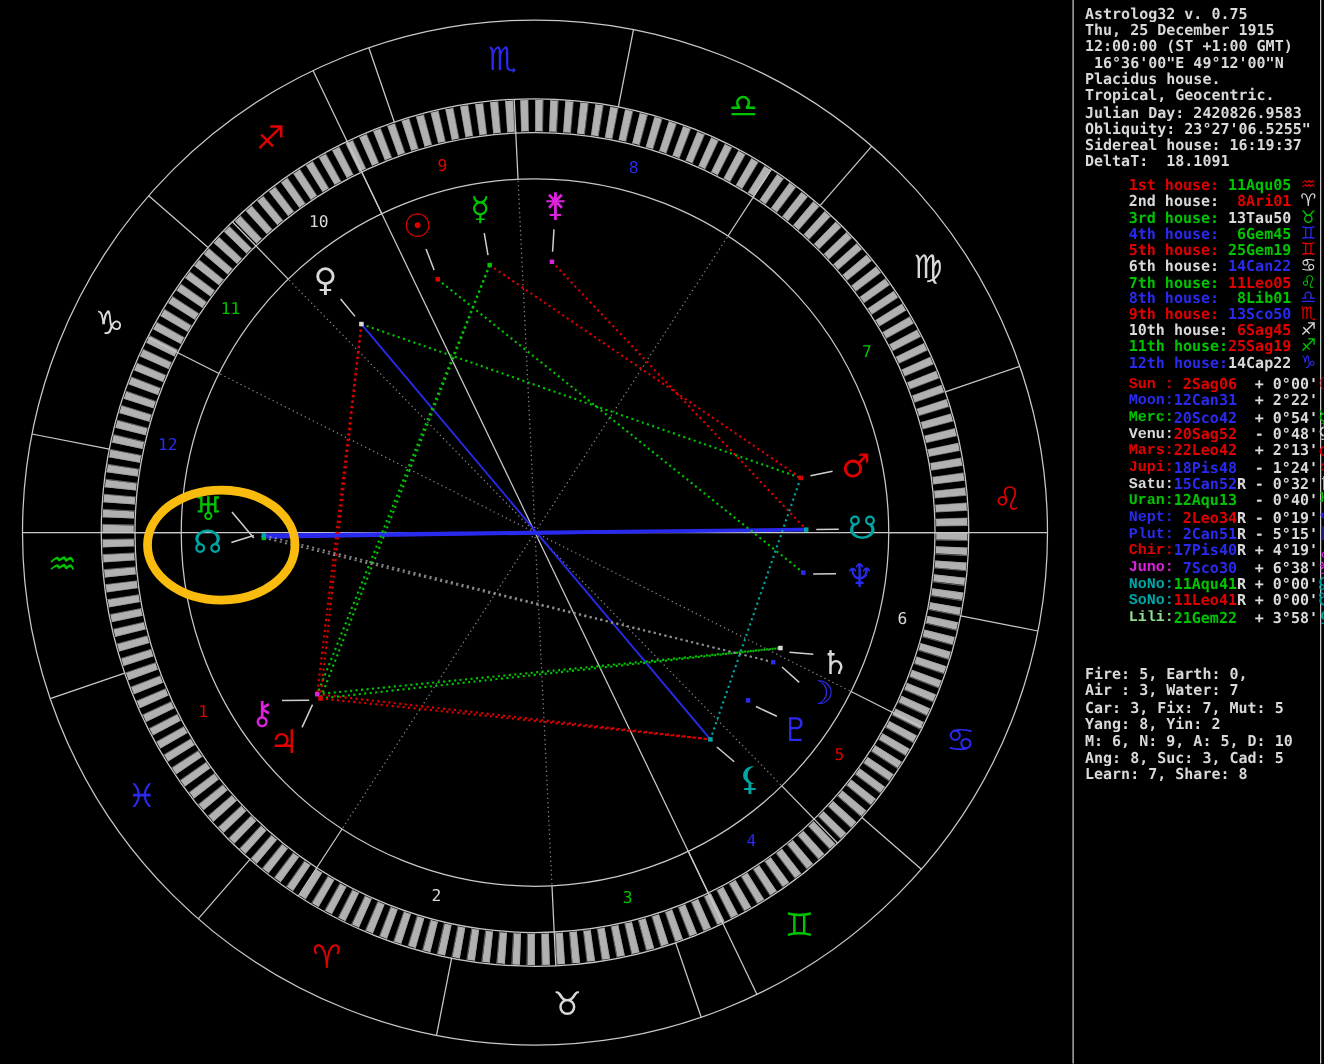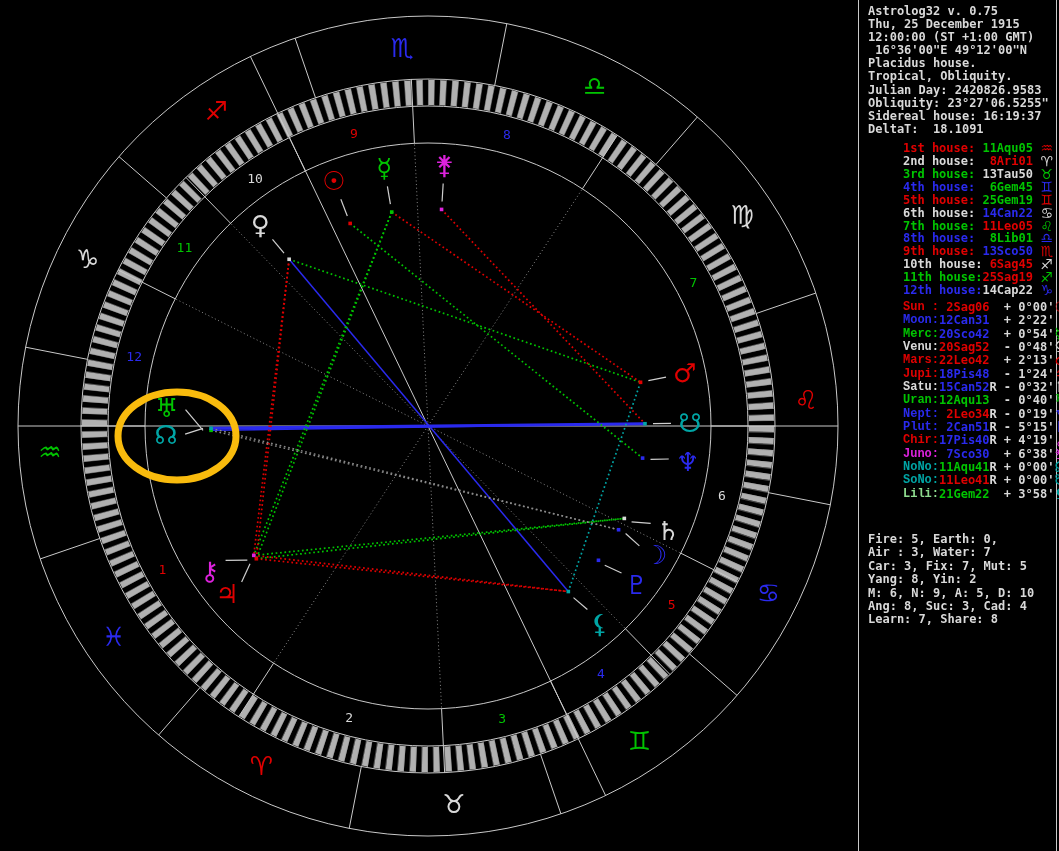--- a/index.html
+++ b/index.html
@@ -523,16 +523,16 @@
       <rect x="566.5244949868173" y="589.7235213094946" width="3.6" height="3.6" fill="#00a5a5"></rect>
       <line x1="587.3903332507316" y1="609.4222496487837" x2="573.4977482582207" y2="597.6257709430242" stroke="#cfcfcf" stroke-width="1.2"></line>
       <text x="599.8529518999658" y="623.7639070287298" fill="#00a5a5" font-size="26" font-family="&quot;DejaVu Sans&quot;,sans-serif" text-anchor="middle" dominant-baseline="central">⚸</text>
     </g>
     <ellipse cx="177" cy="436" rx="59" ry="44" fill="none" stroke="#f9bb0d" stroke-width="7"></ellipse>
   </svg>
 
 <div class="vsep" style="left:858px"></div>
 <div class="vsep" style="left:1056px"></div>
 
-<div id="header-block" class="panel-block" style="left:868px;top:5px;"><div>Astrolog32 v. 0.75</div><div>Thu, 25 December 1915</div><div>12:00:00 (ST +1:00 GMT)</div><div> 16°36'00"E 49°12'00"N</div><div>Placidus house.</div><div>Tropical, Obliquity.</div><div>Julian Day: 2420826.9583</div><div>Obliquity: 23°27'06.5255"</div><div>Sidereal house: 16:19:37</div><div>DeltaT:  18.1091</div></div>
+<div id="header-block" class="panel-block" style="left:868px;top:5px;"><div>Astrolog32 v. 0.75</div><div>Thu, 25 December 1915</div><div>12:00:00 (ST +1:00 GMT)</div><div> 16°36'00"E 49°12'00"N</div><div>Placidus house.</div><div>Tropical, Geocentric.</div><div>Julian Day: 2420826.9583</div><div>Obliquity: 23°27'06.5255"</div><div>Sidereal house: 16:19:37</div><div>DeltaT:  18.1091</div></div>
 <div id="houses-block" class="panel-block" style="left:866px;top:142px;width:190px;"><div class="hrow"><span class="hlbl" style="color: rgb(224, 0, 0);">1st house:</span><span class="hval" style="color: rgb(0, 196, 0);">11Aqu05</span><span class="hico" style="color: rgb(224, 0, 0);">♒</span></div><div class="hrow"><span class="hlbl" style="color: rgb(217, 217, 217);">2nd house:</span><span class="hval" style="color: rgb(224, 0, 0);"> 8Ari01</span><span class="hico" style="color: rgb(217, 217, 217);">♈</span></div><div class="hrow"><span class="hlbl" style="color: rgb(0, 196, 0);">3rd house:</span><span class="hval" style="color: rgb(217, 217, 217);">13Tau50</span><span class="hico" style="color: rgb(0, 196, 0);">♉</span></div><div class="hrow"><span class="hlbl" style="color: rgb(42, 42, 238);">4th house:</span><span class="hval" style="color: rgb(0, 196, 0);"> 6Gem45</span><span class="hico" style="color: rgb(42, 42, 238);">♊</span></div><div class="hrow"><span class="hlbl" style="color: rgb(224, 0, 0);">5th house:</span><span class="hval" style="color: rgb(0, 196, 0);">25Gem19</span><span class="hico" style="color: rgb(224, 0, 0);">♊</span></div><div class="hrow"><span class="hlbl" style="color: rgb(217, 217, 217);">6th house:</span><span class="hval" style="color: rgb(42, 42, 238);">14Can22</span><span class="hico" style="color: rgb(217, 217, 217);">♋</span></div><div class="hrow"><span class="hlbl" style="color: rgb(0, 196, 0);">7th house:</span><span class="hval" style="color: rgb(224, 0, 0);">11Leo05</span><span class="hico" style="color: rgb(0, 196, 0);">♌</span></div><div class="hrow"><span class="hlbl" style="color: rgb(42, 42, 238);">8th house:</span><span class="hval" style="color: rgb(0, 196, 0);"> 8Lib01</span><span class="hico" style="color: rgb(42, 42, 238);">♎</span></div><div class="hrow"><span class="hlbl" style="color: rgb(224, 0, 0);">9th house:</span><span class="hval" style="color: rgb(42, 42, 238);">13Sco50</span><span class="hico" style="color: rgb(224, 0, 0);">♏</span></div><div class="hrow"><span class="hlbl" style="color: rgb(217, 217, 217);">10th house:</span><span class="hval" style="color: rgb(224, 0, 0);"> 6Sag45</span><span class="hico" style="color: rgb(217, 217, 217);">♐</span></div><div class="hrow"><span class="hlbl" style="color: rgb(0, 196, 0);">11th house:</span><span class="hval" style="color: rgb(224, 0, 0);">25Sag19</span><span class="hico" style="color: rgb(0, 196, 0);">♐</span></div><div class="hrow"><span class="hlbl" style="color: rgb(42, 42, 238);">12th house:</span><span class="hval" style="color: rgb(217, 217, 217);">14Cap22</span><span class="hico" style="color: rgb(42, 42, 238);">♑</span></div></div>
 <div id="planets-block" class="panel-block" style="left:866px;top:301px;width:190px;"><div class="prow"><span class="plbl" style="color: rgb(224, 0, 0);">Sun :</span><span class="pval" style="color: rgb(224, 0, 0);"> 2Sag06</span><span class="pretro"> </span><span class="pvel">+ 0°00'</span><span class="pico" style="color: rgb(224, 0, 0);">☉</span></div><div class="prow"><span class="plbl" style="color: rgb(42, 42, 238);">Moon:</span><span class="pval" style="color: rgb(42, 42, 238);">12Can31</span><span class="pretro"> </span><span class="pvel">+ 2°22'</span><span class="pico" style="color: rgb(42, 42, 238);">☽</span></div><div class="prow"><span class="plbl" style="color: rgb(0, 196, 0);">Merc:</span><span class="pval" style="color: rgb(42, 42, 238);">20Sco42</span><span class="pretro"> </span><span class="pvel">+ 0°54'</span><span class="pico" style="color: rgb(0, 196, 0);">☿</span></div><div class="prow"><span class="plbl" style="color: rgb(217, 217, 217);">Venu:</span><span class="pval" style="color: rgb(224, 0, 0);">20Sag52</span><span class="pretro"> </span><span class="pvel">- 0°48'</span><span class="pico" style="color: rgb(217, 217, 217);">♀</span></div><div class="prow"><span class="plbl" style="color: rgb(224, 0, 0);">Mars:</span><span class="pval" style="color: rgb(224, 0, 0);">22Leo42</span><span class="pretro"> </span><span class="pvel">+ 2°13'</span><span class="pico" style="color: rgb(224, 0, 0);">♂</span></div><div class="prow"><span class="plbl" style="color: rgb(224, 0, 0);">Jupi:</span><span class="pval" style="color: rgb(42, 42, 238);">18Pis48</span><span class="pretro"> </span><span class="pvel">- 1°24'</span><span class="pico" style="color: rgb(224, 0, 0);">♃</span></div><div class="prow"><span class="plbl" style="color: rgb(217, 217, 217);">Satu:</span><span class="pval" style="color: rgb(42, 42, 238);">15Can52</span><span class="pretro">R</span><span class="pvel">- 0°32'</span><span class="pico" style="color: rgb(217, 217, 217);">♄</span></div><div class="prow"><span class="plbl" style="color: rgb(0, 196, 0);">Uran:</span><span class="pval" style="color: rgb(0, 196, 0);">12Aqu13</span><span class="pretro"> </span><span class="pvel">- 0°40'</span><span class="pico" style="color: rgb(0, 196, 0);">♅</span></div><div class="prow"><span class="plbl" style="color: rgb(42, 42, 238);">Nept:</span><span class="pval" style="color: rgb(224, 0, 0);"> 2Leo34</span><span class="pretro">R</span><span class="pvel">- 0°19'</span><span class="pico" style="color: rgb(42, 42, 238);">♆</span></div><div class="prow"><span class="plbl" style="color: rgb(42, 42, 238);">Plut:</span><span class="pval" style="color: rgb(42, 42, 238);"> 2Can51</span><span class="pretro">R</span><span class="pvel">- 5°15'</span><span class="pico" style="color: rgb(42, 42, 238);">♇</span></div><div class="prow"><span class="plbl" style="color: rgb(224, 0, 0);">Chir:</span><span class="pval" style="color: rgb(42, 42, 238);">17Pis40</span><span class="pretro">R</span><span class="pvel">+ 4°19'</span><span class="pico" style="color: rgb(221, 34, 221);">⚷</span></div><div class="prow"><span class="plbl" style="color: rgb(221, 34, 221);">Juno:</span><span class="pval" style="color: rgb(42, 42, 238);"> 7Sco30</span><span class="pretro"> </span><span class="pvel">+ 6°38'</span><span class="pico" style="color: rgb(221, 34, 221);">⚵</span></div><div class="prow"><span class="plbl" style="color: rgb(0, 165, 165);">NoNo:</span><span class="pval" style="color: rgb(0, 196, 0);">11Aqu41</span><span class="pretro">R</span><span class="pvel">+ 0°00'</span><span class="pico" style="color: rgb(0, 165, 165);">☊</span></div><div class="prow"><span class="plbl" style="color: rgb(0, 165, 165);">SoNo:</span><span class="pval" style="color: rgb(224, 0, 0);">11Leo41</span><span class="pretro">R</span><span class="pvel">+ 0°00'</span><span class="pico" style="color: rgb(0, 165, 165);">☋</span></div><div class="prow"><span class="plbl" style="color: rgb(143, 221, 143);">Lili:</span><span class="pval" style="color: rgb(0, 196, 0);">21Gem22</span><span class="pretro"> </span><span class="pvel">+ 3°58'</span><span class="pico" style="color: rgb(0, 165, 165);">⚸</span></div></div>
-<div id="stats-block" class="panel-block" style="left:868px;top:533px;"><div>Fire: 5, Earth: 0,</div><div>Air : 3, Water: 7</div><div>Car: 3, Fix: 7, Mut: 5</div><div>Yang: 8, Yin: 2</div><div>M: 6, N: 9, A: 5, D: 10</div><div>Ang: 8, Suc: 3, Cad: 4</div><div>Learn: 7, Share: 8</div></div>
+<div id="stats-block" class="panel-block" style="left:868px;top:533px;"><div>Fire: 5, Earth: 0,</div><div>Air : 3, Water: 7</div><div>Car: 3, Fix: 7, Mut: 5</div><div>Yang: 8, Yin: 2</div><div>M: 6, N: 9, A: 5, D: 10</div><div>Ang: 8, Suc: 3, Cad: 5</div><div>Learn: 7, Share: 8</div></div>
 
 </body></html>

